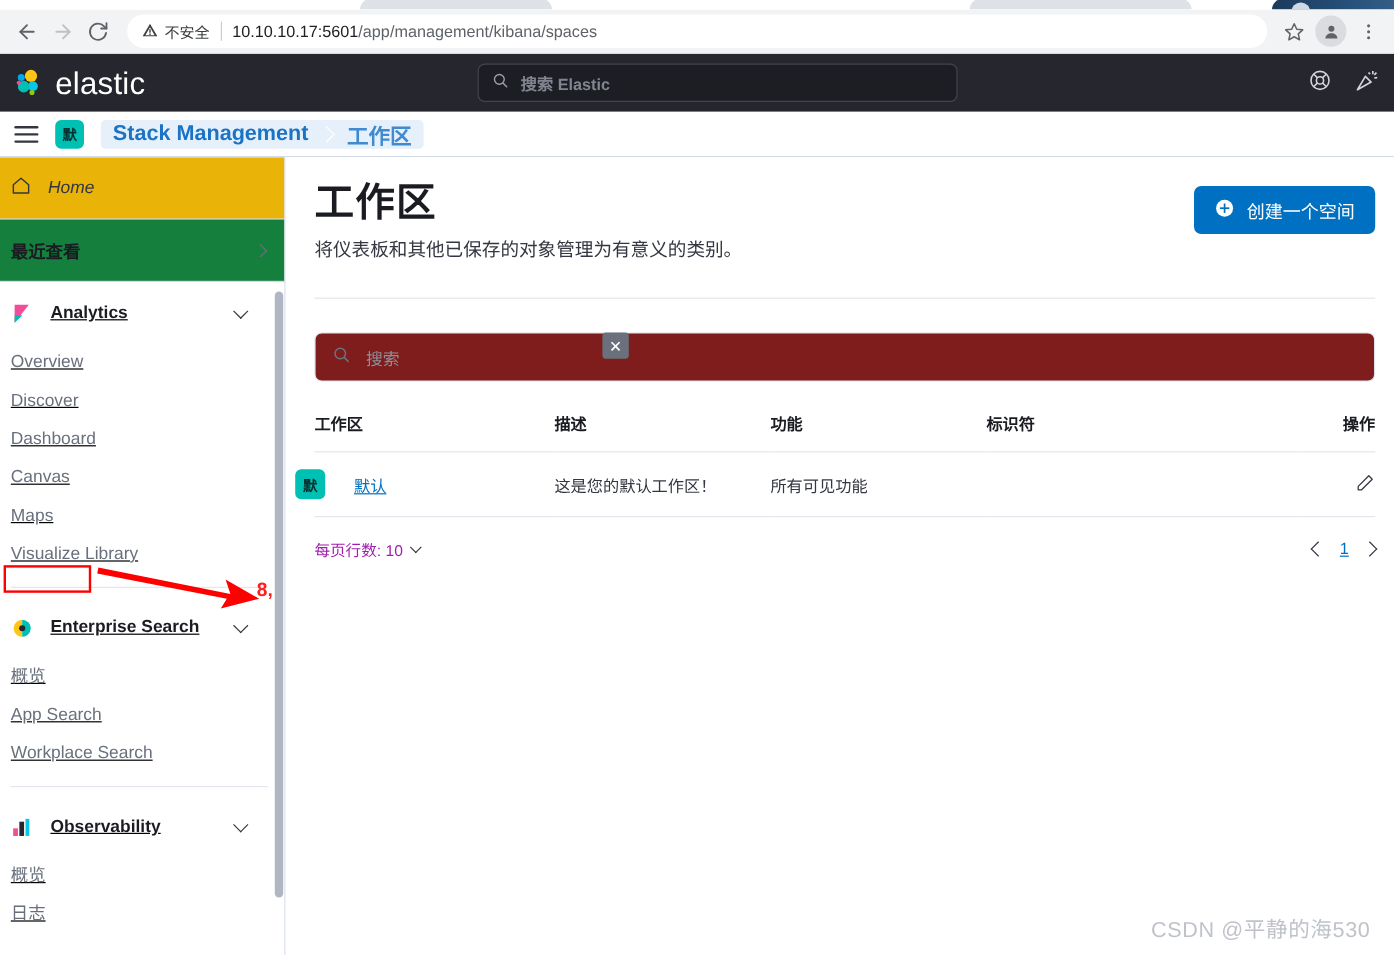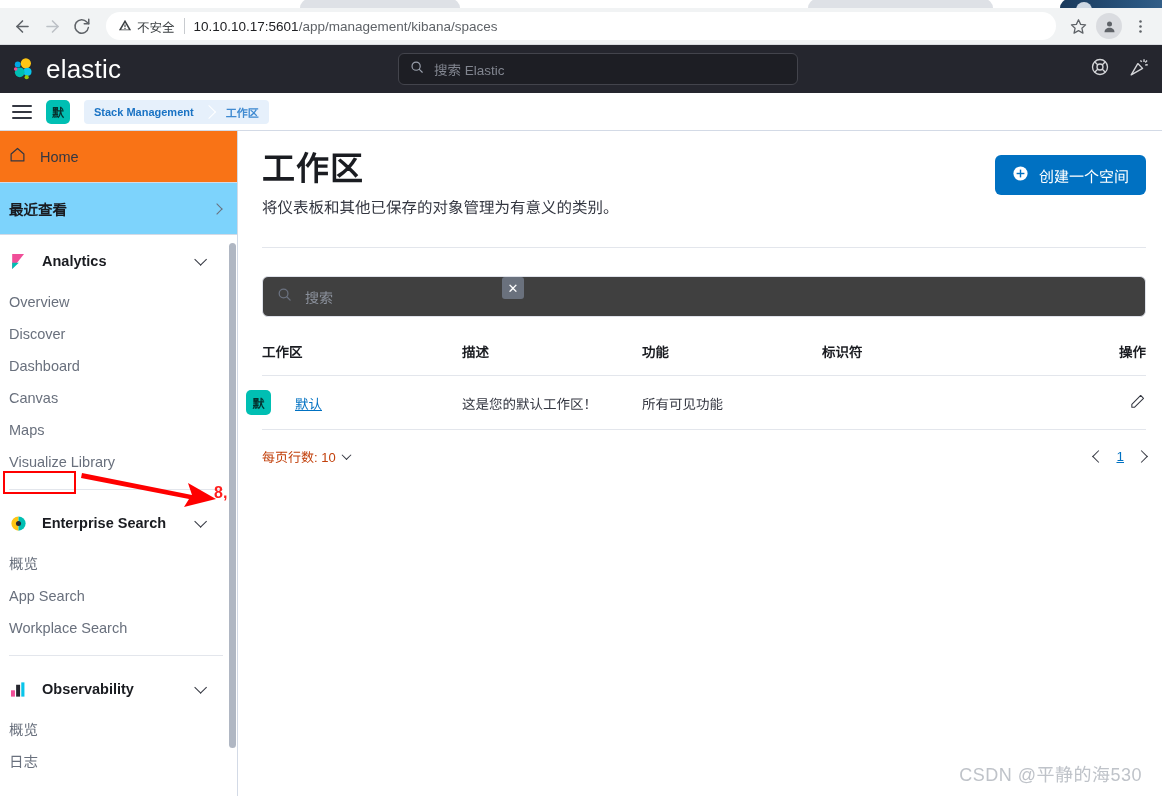--- a/index.html
+++ b/index.html
@@ -136,20 +136,21 @@
     border: 1px solid #43444c;
     border-radius: 6px;
     display: flex;
     align-items: center;
     gap: 10px;
     padding: 0 11px;
   }
   .global-search .ph {
     color: #81858f;
     font-size: 13.5px;
+    font-weight: bold;
   }
   .header-icons {
     position: absolute;
     right: 12px;
     display: flex;
     align-items: center;
     gap: 18px;
   }
   .header-icons .hicon { color: #d4d5d8; display:block; }
 
@@ -185,21 +186,21 @@
     align-items: stretch;
     height: 24px;
     background: #e6f0fb;
     border-radius: 4px;
     overflow: hidden;
   }
   .crumb {
     display: flex;
     align-items: center;
     padding: 0 10px;
-    font-size: 11px;
+    font-size: 18px;
     font-weight: bold;
     color: #1a73c4;
     white-space: nowrap;
   }
   .crumb.current { color: #3f8ad1; font-weight: bold; }
   .crumb-sep {
     width: 12px;
     position: relative;
     flex: 0 0 auto;
   }
@@ -228,44 +229,46 @@
     position: relative;
     overflow: hidden;
   }
   .side-home {
     height: 52px;
     display: flex;
     align-items: center;
     gap: 14px;
     padding-left: 9px;
     border-bottom: 1px solid #d3dae6;
-    background: #f97316;
+    background: #eab308;
+    font-style: italic;
   }
   .side-home .label { font-size: 14.5px; color: #343741; }
   .side-recent {
     height: 52px;
     display: flex;
     align-items: center;
     justify-content: space-between;
     padding: 0 16px 0 9px;
     border-bottom: 1px solid #d3dae6;
-    background: #7dd3fc;
+    background: #15803d;
   }
   .side-recent .label { font-size: 14.5px; color: #1a1c21; font-weight: bold; }
   .chev-right {
     width: 8px; height: 8px;
     border-top: 1.7px solid #69707d;
     border-right: 1.7px solid #69707d;
     transform: rotate(45deg);
   }
   .nav-scroll {
     position: absolute;
     top: 105px; left: 0; right: 0; bottom: 0;
     overflow: hidden;
     padding-left: 9px;
+    text-decoration: underline;
   }
   .nav-group-head {
     display: flex;
     align-items: center;
     gap: 14px;
     height: 50px;
     padding-right: 34px;
     position: relative;
   }
   .nav-group-head .gtitle {
@@ -383,21 +386,21 @@
     margin-top: 30px;
     height: 1px;
     background: #e3e6ec;
   }
 
   .search-box {
     margin-top: 28px;
     height: 41px;
     border: 1px solid #dfe2ea;
     border-radius: 6px;
-    background: #404040;
+    background: #7f1d1d;
     display: flex;
     align-items: center;
     gap: 13px;
     padding: 0 14px;
   }
   .search-box .ph { color: #8b919c; font-size: 14px; }
 
   table.spaces {
     width: 100%;
     border-collapse: collapse;
@@ -442,21 +445,21 @@
     display: flex;
     align-items: center;
     justify-content: space-between;
     margin-top: 17px;
   }
   .rows-per-page {
     display: flex;
     align-items: center;
     gap: 7px;
     font-size: 13px;
-    color: #c2410c;
+    color: #a21caf;
   }
   .mini-chev {
     width: 7px; height: 7px;
     border-bottom: 1.5px solid #343741;
     border-right: 1.5px solid #343741;
     transform: rotate(45deg) translate(-1px,-1px);
   }
   .pages {
     display: flex;
     align-items: center;

